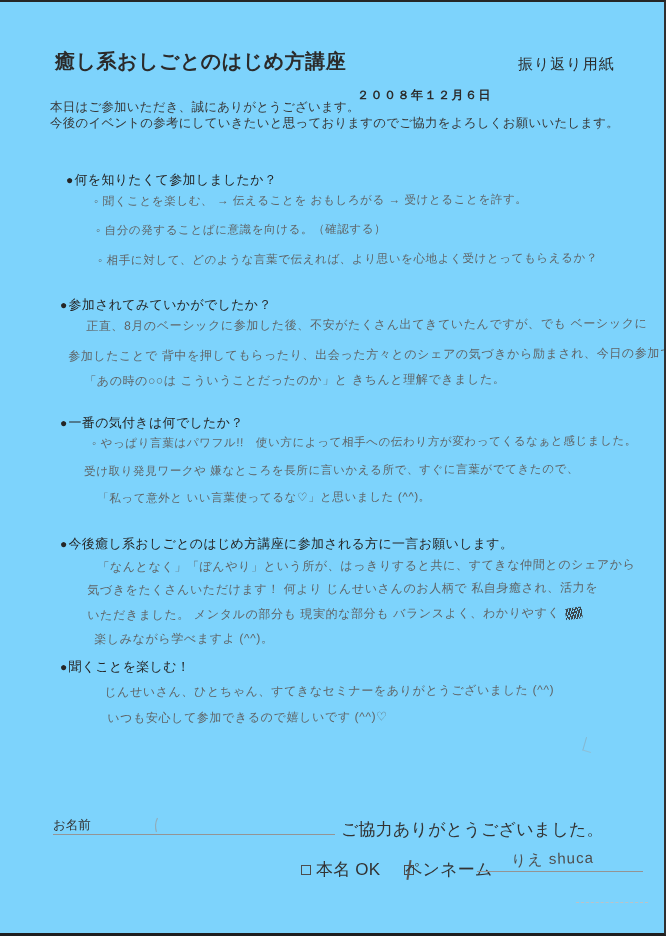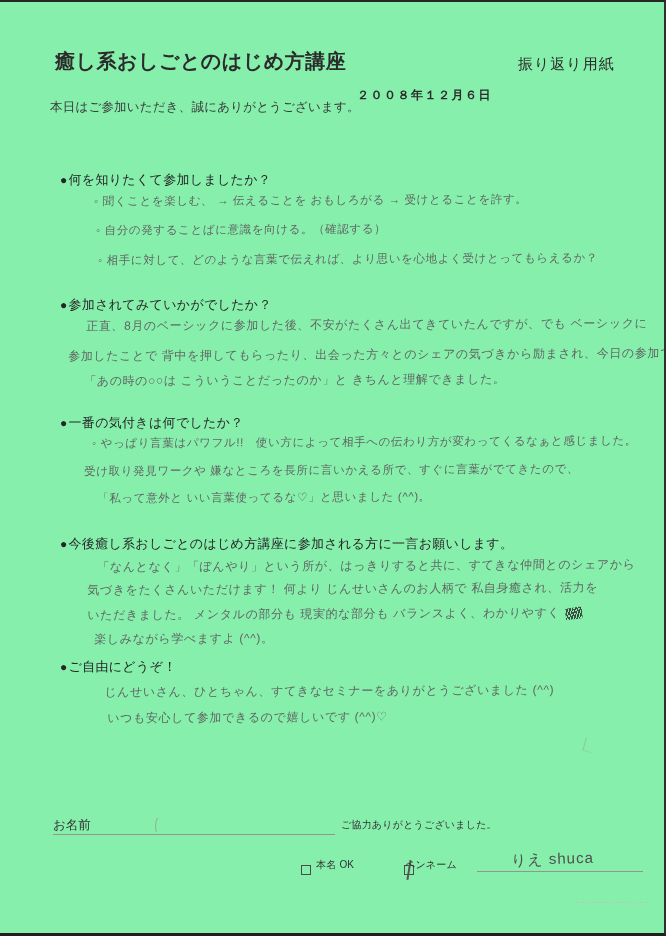--- a/index.html
+++ b/index.html
@@ -1,18 +1,18 @@
 <!DOCTYPE html>
 <html><head>
 <meta charset="utf-8">
 <style>
   html,body{margin:0;padding:0;background:#ffffff;}
   .page{
     position:relative;width:666px;height:936px;box-sizing:border-box;
-    background:#86efac;overflow:hidden;
+    background:#7dd3fc;overflow:hidden;
     border-top:2px solid #262626;border-right:2px solid #303030;border-bottom:3px solid #1f1f1f;
     font-family:"Liberation Sans","DejaVu Sans",sans-serif;color:#3a3a3a;
   }
   .abs{position:absolute;white-space:nowrap;}
   .title{font-size:20px;font-weight:bold;letter-spacing:.5px;color:#2b2b2b;}
   .date{font-size:12px;font-weight:bold;letter-spacing:1.5px;color:#2b2b2b;margin-top:30px;}
   .doctype{font-size:15px;letter-spacing:1px;color:#2b2b2b;}
   .intro{font-size:12.5px;color:#383838;letter-spacing:.2px;text-align:right;}
   .qlabel{font-size:13px;color:#262626;letter-spacing:.3px;}
   .bullet{font-size:12px;margin-right:1px;}
@@ -21,21 +21,21 @@
     transform:skewX(-2deg) rotate(-.3deg);transform-origin:left bottom;opacity:.95;
   }
   .hw.big{font-size:12px;}
   .scribble{
     display:inline-block;width:17px;height:12px;margin-left:5px;vertical-align:middle;
     background:
       repeating-linear-gradient(115deg,#2e2e2e 0 1px,transparent 1px 2.4px),
       repeating-linear-gradient(60deg,#3c3c3c 0 1px,transparent 1px 3px);
     transform:rotate(-8deg);opacity:.9;border-radius:2px;
   }
-  .footer-text{font-size:10px;color:#333;letter-spacing:.2px;}
+  .footer-text{font-size:17px;color:#333;letter-spacing:.2px;}
   .field{border-bottom:1.5px solid #949494;}
   .name-field{display:flex;align-items:center;}
   .name-field .label{font-size:12.5px;color:#333;margin-right:14px;}
   .pen-mark{margin-left:46px;opacity:.65;}
   .checkbox{
     display:inline-block;width:10px;height:10px;box-sizing:border-box;
     border:1.5px solid #4c4c4c;position:relative;background:transparent;
   }
   .checkbox.checked::after{
     content:"";position:absolute;left:3px;top:-6px;width:1.5px;height:20px;
@@ -56,23 +56,24 @@
 
 <div class="page">
 
   
   <div class="abs title" style="left:55px;top:46px">癒し系おしごとのはじめ方講座</div>
   <div class="abs date" style="left:357px;top:55px">２００８年１２月６日</div>
   <div class="abs doctype" style="left:518px;top:53px">振り返り用紙</div>
 
   
   <div class="abs intro" style="left:50px;top:97px">本日はご参加いただき、誠にありがとうございます。</div>
+  <div class="abs intro" style="left:50px;top:113px">今後のイベントの参考にしていきたいと思っておりますのでご協力をよろしくお願いいたします。</div>
 
   
-  <div class="abs qlabel" style="left:60px;top:169px"><span class="bullet">●</span><span>何を知りたくて参加しましたか？</span></div>
+  <div class="abs qlabel" style="left:66px;top:169px"><span class="bullet">●</span><span>何を知りたくて参加しましたか？</span></div>
   <div class="abs hw" style="left:94px;top:192px">◦ 聞くことを楽しむ、 → 伝えることを おもしろがる → 受けとることを許す。</div>
   <div class="abs hw" style="left:96px;top:221px">◦ 自分の発することばに意識を向ける。（確認する）</div>
   <div class="abs hw" style="left:98px;top:251px">◦ 相手に対して、どのような言葉で伝えれば、より思いを心地よく受けとってもらえるか？</div>
 
   
   <div class="abs qlabel" style="left:60px;top:294px"><span class="bullet">●</span><span>参加されてみていかがでしたか？</span></div>
   <div class="abs hw big" style="left:86px;top:316px">正直、8月のベーシックに参加した後、不安がたくさん出てきていたんですが、でも ベーシックに</div>
   <div class="abs hw big" style="left:68px;top:346px">参加したことで 背中を押してもらったり、出会った方々とのシェアの気づきから励まされ、今日の参加で、</div>
   <div class="abs hw big" style="left:84px;top:371px">「あの時の○○は こういうことだったのか」と きちんと理解できました。</div>
 
@@ -83,21 +84,21 @@
   <div class="abs hw" style="left:97px;top:489px">「私って意外と いい言葉使ってるな♡」と思いました (^^)。</div>
 
   
   <div class="abs qlabel" style="left:60px;top:533px"><span class="bullet">●</span><span>今後癒し系おしごとのはじめ方講座に参加される方に一言お願いします。</span></div>
   <div class="abs hw big" style="left:97px;top:557px">「なんとなく」「ぼんやり」という所が、はっきりすると共に、すてきな仲間とのシェアから</div>
   <div class="abs hw big" style="left:87px;top:580px">気づきをたくさんいただけます！ 何より じんせいさんのお人柄で 私自身癒され、活力を</div>
   <div class="abs hw big" style="left:87px;top:605px"><span>いただきました。 メンタルの部分も 現実的な部分も バランスよく、わかりやすく</span><span class="scribble"></span></div>
   <div class="abs hw big" style="left:94px;top:629px">楽しみながら学べますよ (^^)。</div>
 
   
-  <div class="abs qlabel" style="left:60px;top:656px"><span class="bullet">●</span><span>ご自由にどうぞ！</span></div>
+  <div class="abs qlabel" style="left:60px;top:656px"><span class="bullet">●</span><span>聞くことを楽しむ！</span></div>
   <div class="abs hw big" style="left:104px;top:682px">じんせいさん、ひとちゃん、すてきなセミナーをありがとうございました (^^)</div>
   <div class="abs hw big" style="left:107px;top:708px">いつも安心して参加できるので嬉しいです (^^)♡</div>
 
   
   <div class="abs bleed-mark" style="left:584px;top:736px"></div>
 
   
   <div class="abs field name-field" style="left:53px;top:814px;width:282px;height:18px">
     <span class="label">お名前</span>
     <svg class="pen-mark" width="10" height="16" viewBox="0 0 10 16">

